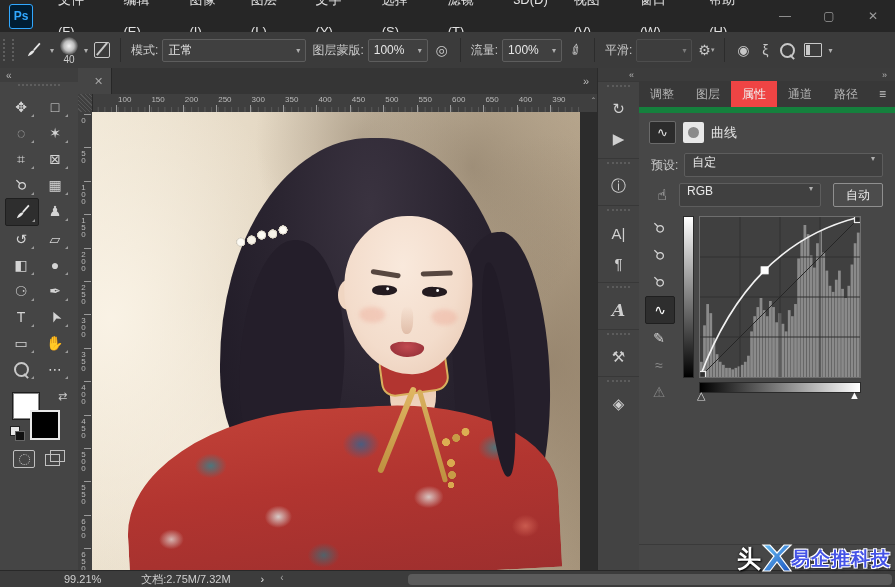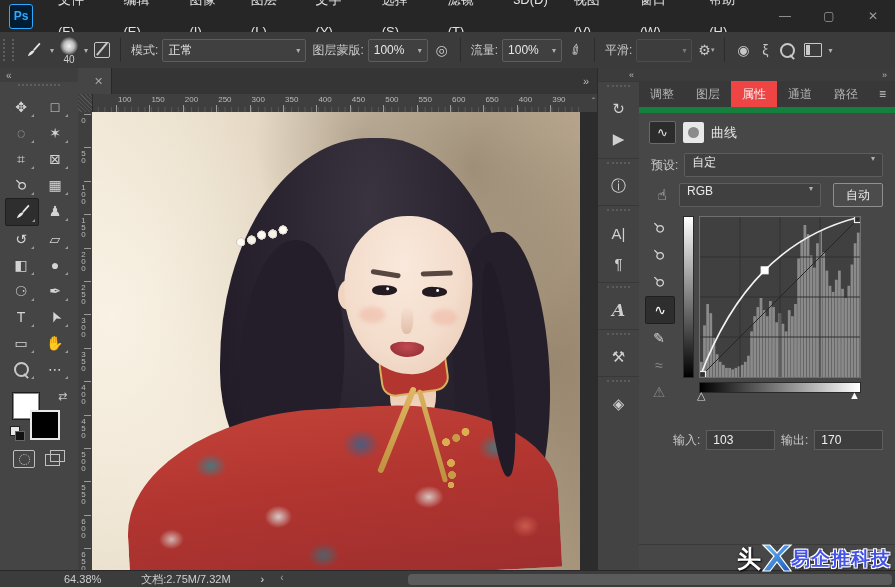--- a/index.html
+++ b/index.html
@@ -625,36 +625,30 @@
         <path d="M 0 160 Q 49.3 26.7 160 0" stroke="#f2f2f2" stroke-width="1.6" fill="none"></path>
         <rect x="-0.5" y="154.5" width="6" height="6" fill="#303030" stroke="#eee" stroke-width="1.2"></rect>
         <rect x="61.127450980392155" y="49.83333333333334" width="7" height="7" fill="#ffffff" stroke="#fff"></rect>
         <rect x="154.5" y="-0.5" width="6" height="6" fill="#303030" stroke="#eee" stroke-width="1.2"></rect>
       </svg>
     <div id="hgrad"></div>
     <span class="slider" id="blackslider">△</span>
     <span class="slider" id="whiteslider">▲</span>
   </div>
 
-  <div id="iorow">
-    <span class="plabel">输入:</span>
-    <span class="iofield">103</span>
-    <span class="plabel">输出:</span>
-    <span class="iofield">170</span>
-  </div>
 
   <div id="rp-footer">
     <span style="opacity:.6">↩</span>
     <span style="opacity:.6">↺</span>
     <span class="trash"></span>
   </div>
 </div>
 
 <div id="statusbar">
-  <span id="zoomlevel">64.38%</span>
+  <span id="zoomlevel">99.21%</span>
   <span id="docinfo">文档:2.75M/7.32M</span>
   <span id="statmenu">›</span>
   <span id="hscroll">
     <span class="arrow">‹</span>
     <span id="hthumb"></span>
   </span>
 </div>
 
 <div id="watermark">
   <span id="wm-prefix">头</span>

